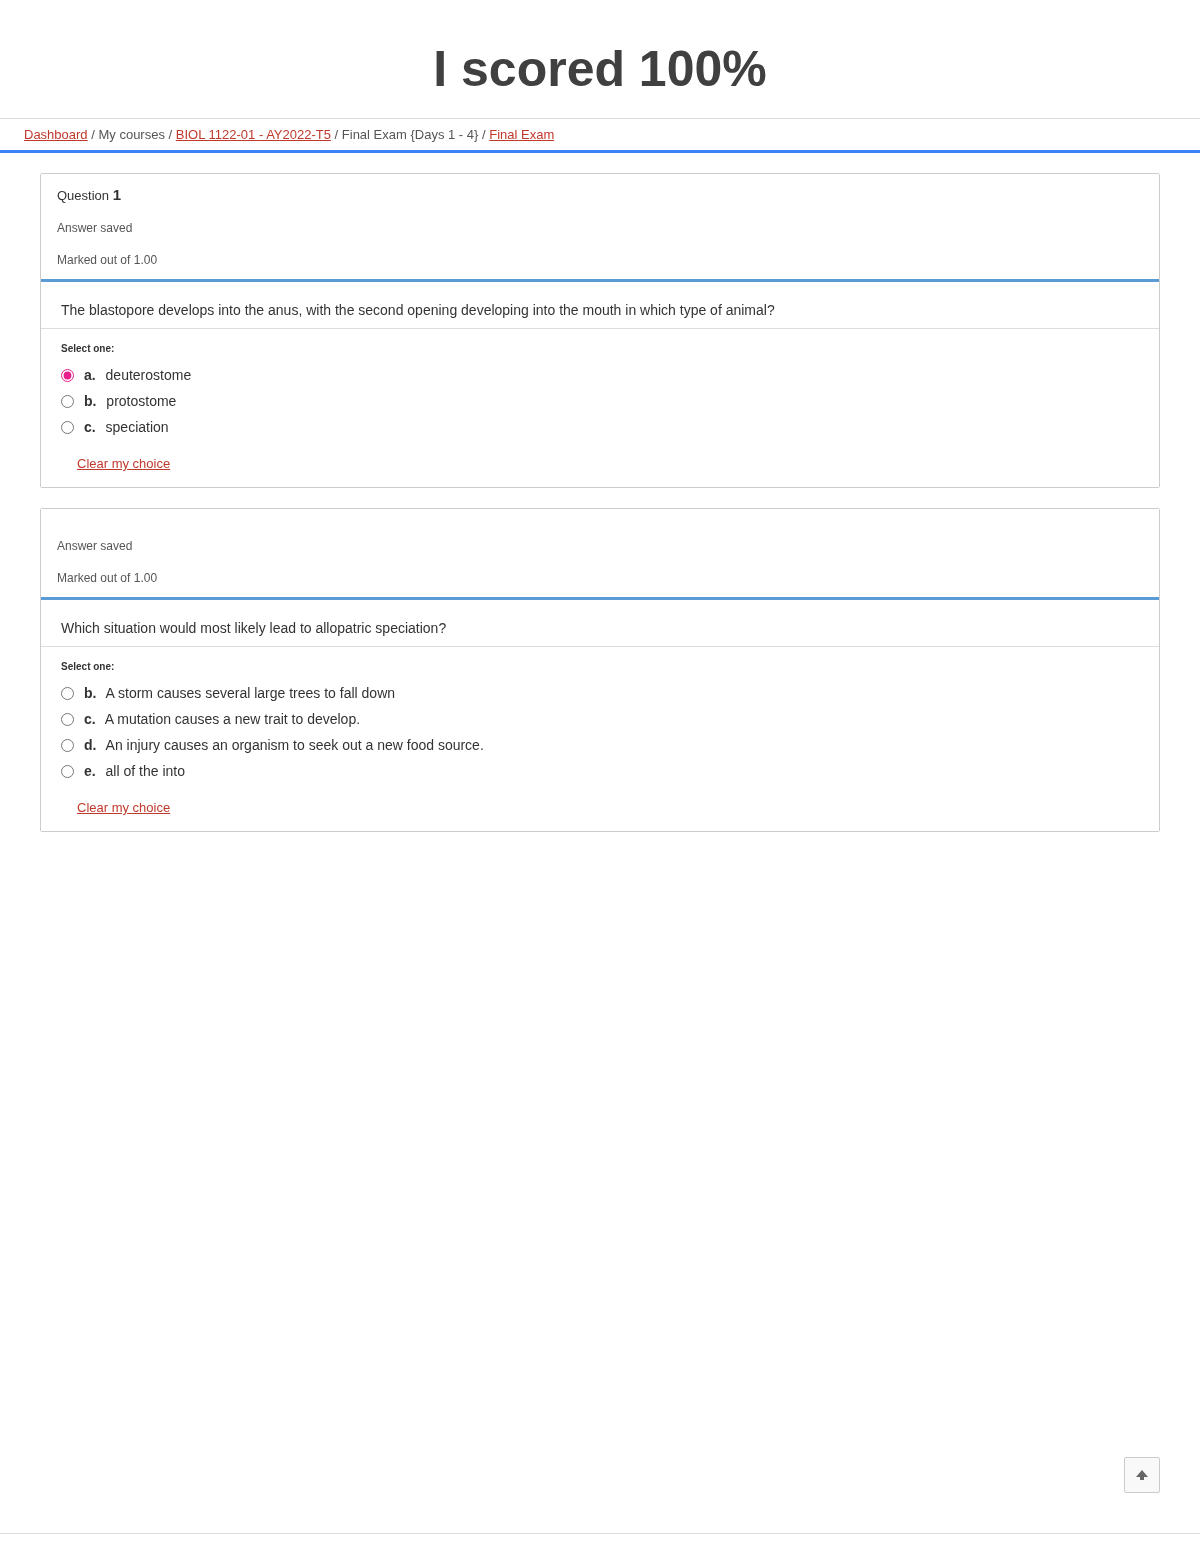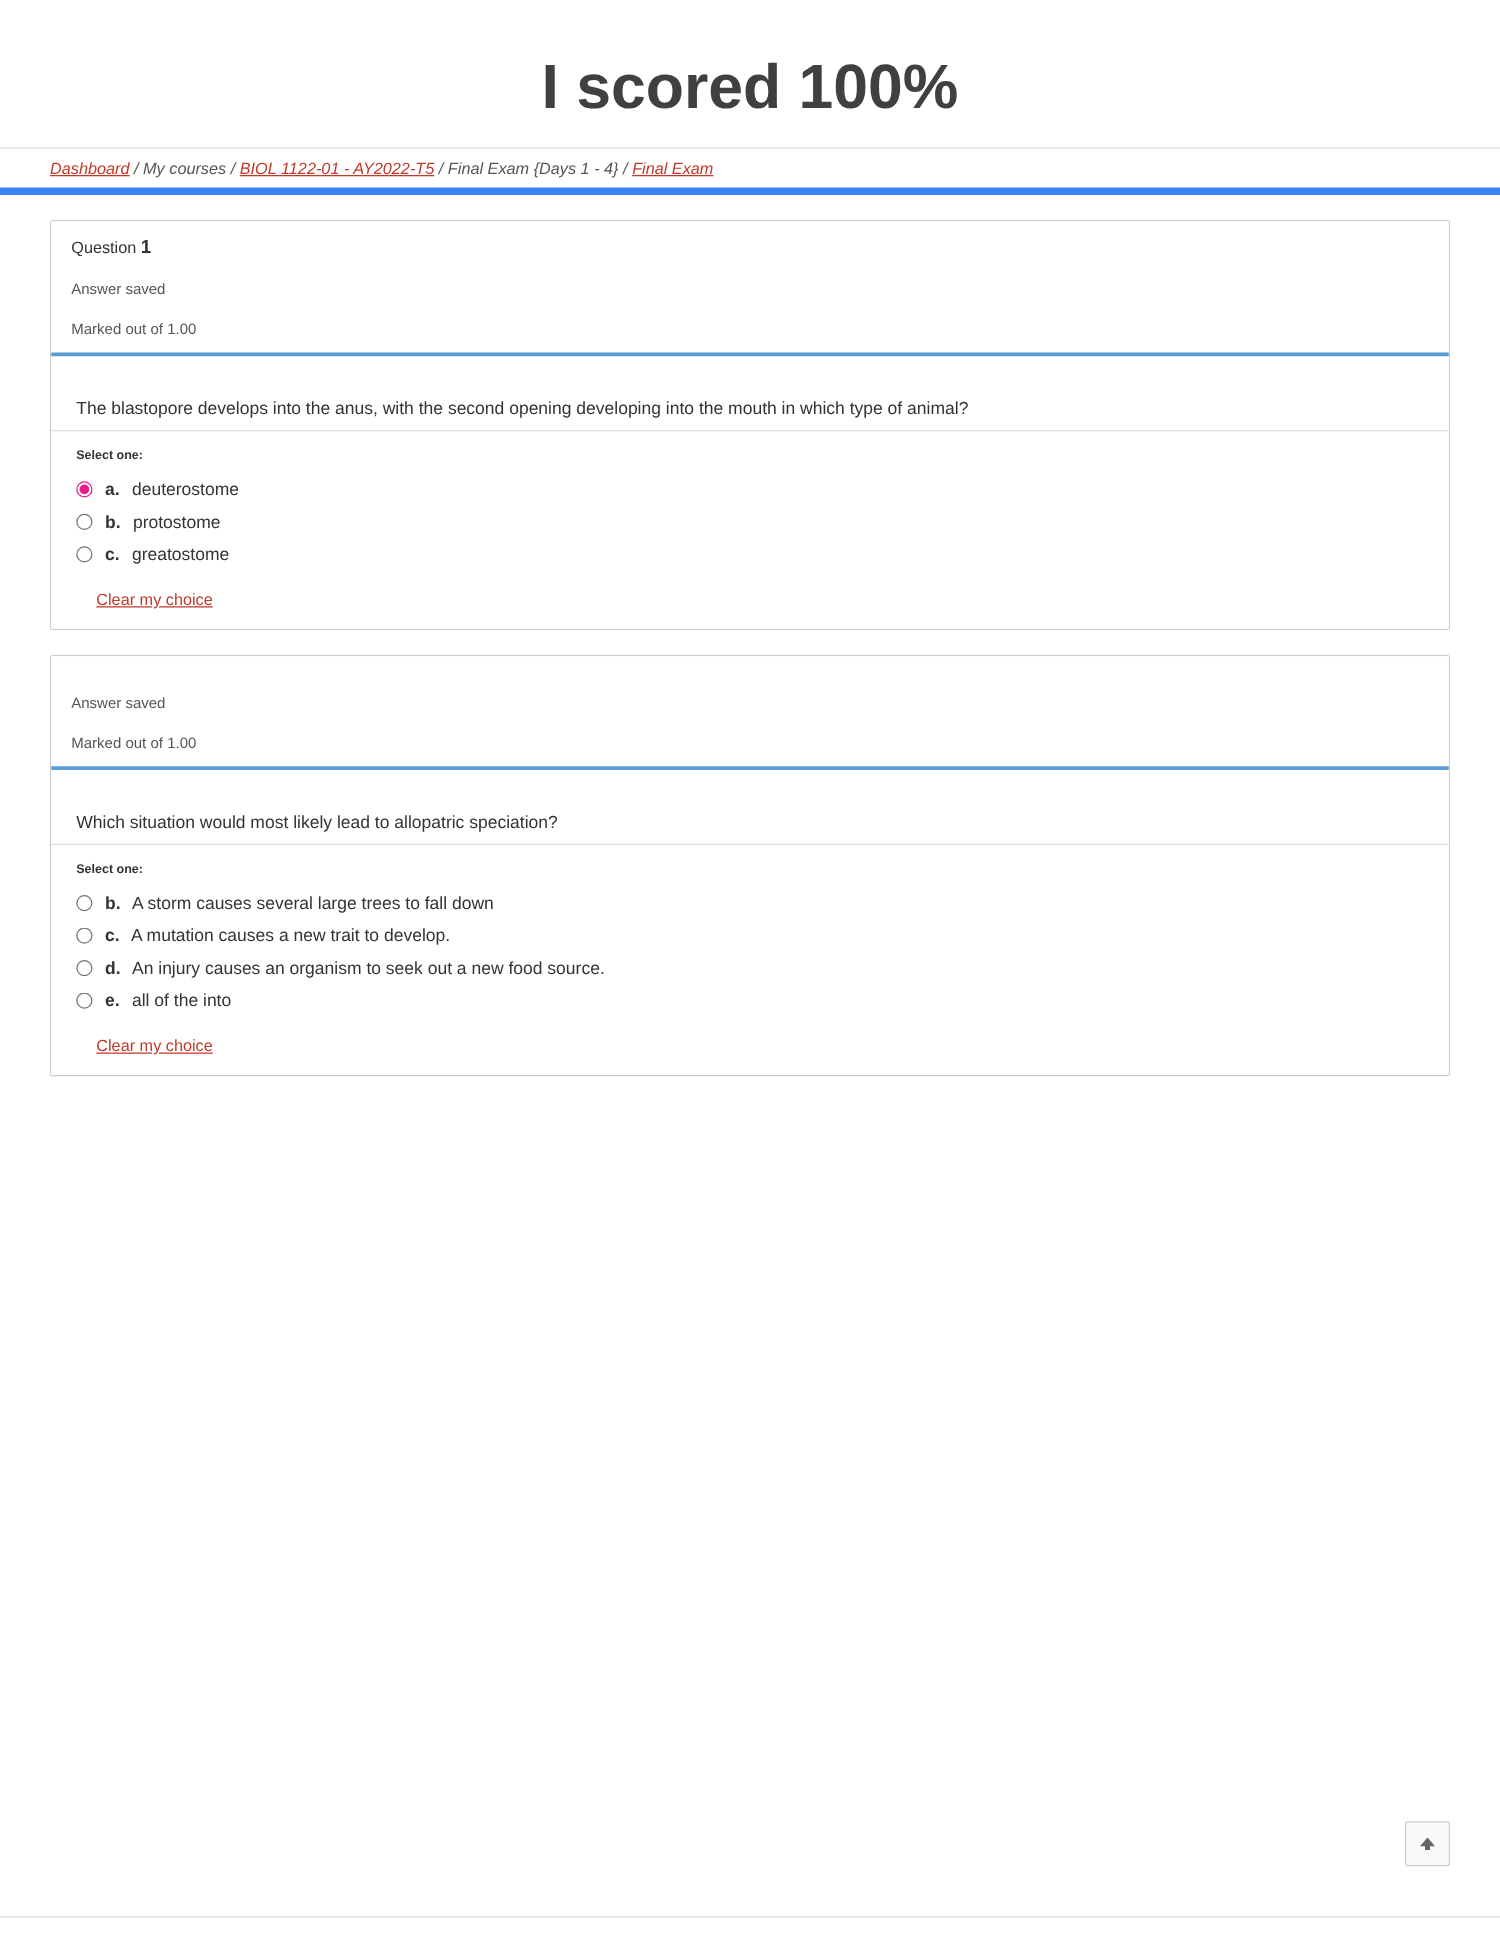--- a/index.html
+++ b/index.html
@@ -15,27 +15,26 @@
 
     .page-title {
       text-align: center;
       font-size: 50px;
       font-weight: bold;
       color: #404040;
       padding: 40px 0 20px 0;
     }
 
     .breadcrumb {
-      padding: 8px 40px;
+      padding: 8px 24px;
       font-size: 13px;
       color: #555;
       border-top: 1px solid #ddd;
-      border-bottom: 6px solid #3b82f6;
+      border-bottom: 3px solid #3b82f6;
       margin-bottom: 20px;
-      font-style: italic;
     }
 
     .breadcrumb a {
       color: #c0392b;
       text-decoration: underline;
       cursor: pointer;
     }
 
     .breadcrumb span {
       color: #555;
@@ -75,21 +74,20 @@
     .question-body {
       border-top: 3px solid #5b9bd5;
       background: #fff;
     }
 
     .question-text {
       padding: 20px 20px 10px 20px;
       font-size: 14px;
       color: #333;
       border-bottom: 1px solid #ddd;
-      margin-top: 13px;
     }
 
     .select-one-label {
       padding: 14px 20px 8px 20px;
       font-weight: bold;
       font-size: 10px;
     }
 
     .options-list {
       padding: 0 20px 10px 20px;
@@ -197,21 +195,21 @@
         <input type="radio" name="q1" id="q1b" style="">
         <label for="q1b">
           <span class="option-letter">b.</span>
           <span>protostome</span>
         </label>
       </li>
       <li class="option-item">
         <input type="radio" name="q1" id="q1c" style="">
         <label for="q1c">
           <span class="option-letter">c.</span>
-          <span>greatostome</span>
+          <span>speciation</span>
         </label>
       </li>
     </ul>
     <a class="clear-choice">Clear my choice</a>
   </div>
 </div>
 
 <div class="question-container">
   <div class="question-header">
     <div class="question-status">Answer saved</div>

